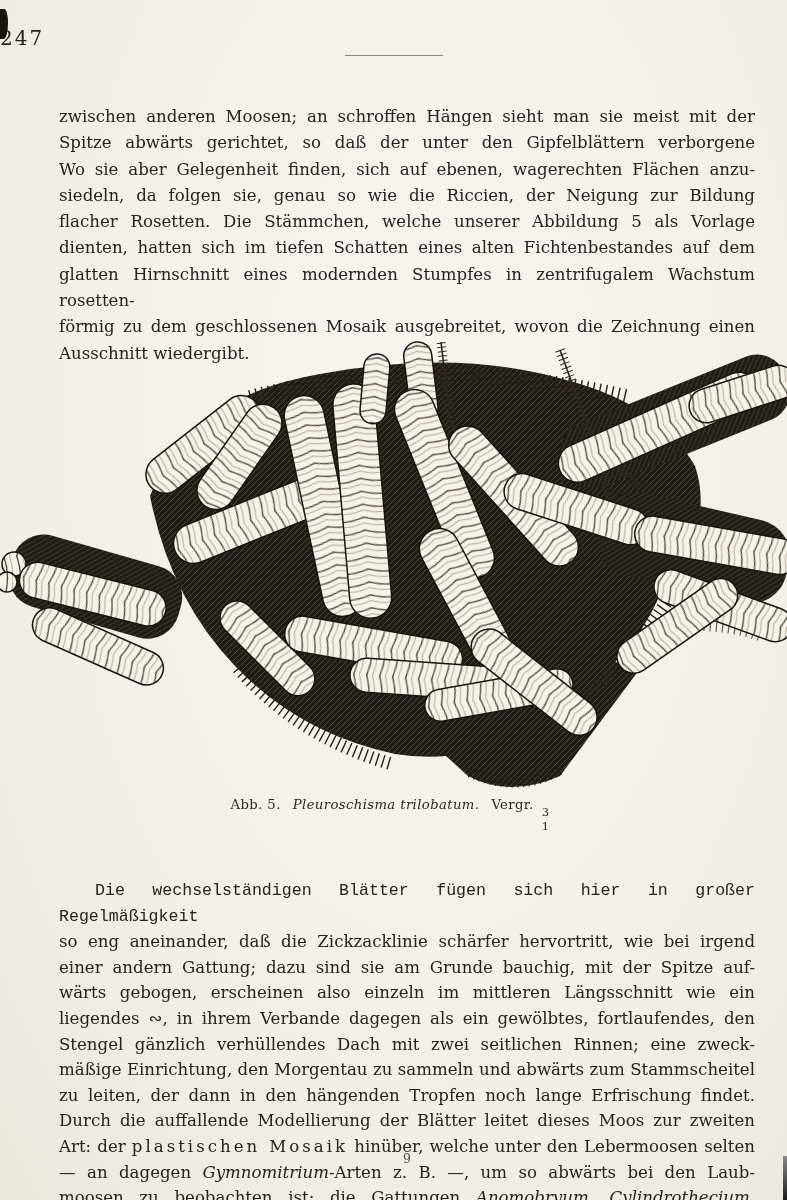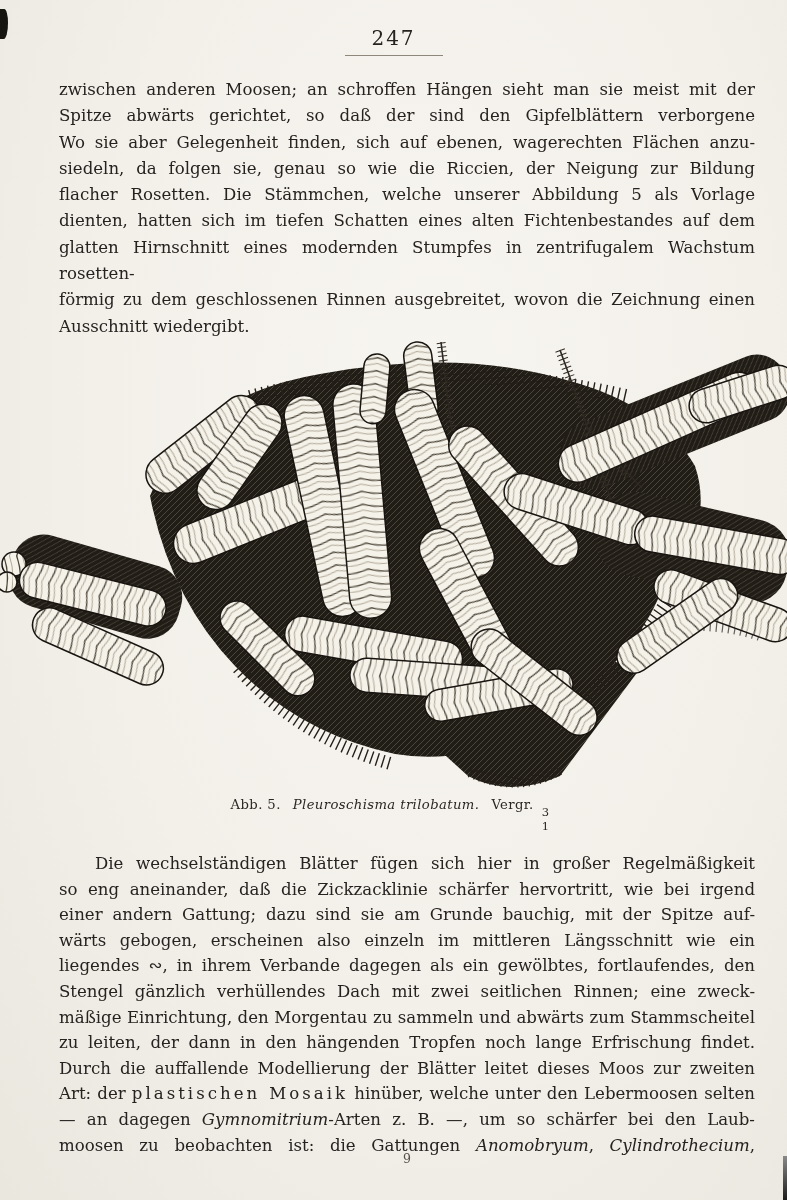--- a/index.html
+++ b/index.html
@@ -9,34 +9,34 @@
     font-family:"DejaVu Serif","Liberation Serif",serif;
     color:#262220;
     overflow:hidden;
   }
   .page{
     position:relative;width:787px;height:1200px;
     background:
       radial-gradient(ellipse at 55% 35%, #f7f5f0 0%, #f3f0ea 55%, #eae7df 100%);
   }
   
-  .pagenum-wrap{position:absolute;top:26px;left:0;right:0;text-align:center;}
+  .pagenum-wrap{position:absolute;top:26px;left:0;right:0;text-align:left;}
   .pagenum{font-size:20px;letter-spacing:2px;color:#26221e;}
   .pagenum-rule{width:98px;height:1px;background:#8d877c;margin:5px auto 0;}
   
-  .para{position:absolute;left:59px;width:696px;}
+  .para{position:absolute;left:59px;width:696px;margin-top:27px;}
   #para1{top:77px;font-size:16.6px;line-height:26.3px;}
   #para2{top:851px;font-size:16.6px;line-height:25.6px;}
   .line{
     text-align:justify;
     text-align-last:justify;
     -moz-text-align-last:justify;
   }
   #para1 .line:last-child{text-align-last:left;}
-  .indent .line:first-child{text-indent:36px;}
+  .indent .line:first-child{text-indent:36px;font-family:Liberation Mono, monospace;}
   .it{font-style:italic;}
   .sp{letter-spacing:3px;}
   .sym{font-family:"DejaVu Sans",sans-serif;}
   
   .figure-wrap{position:absolute;top:336px;left:0;width:787px;height:460px;}
   .shoot{fill:url(#scales);stroke:#181410;stroke-width:1.5;}
   .xh{fill:url(#xh);}
   .fringe{fill:none;stroke:#252019;}
   .stem{fill:none;stroke:#2b2620;stroke-width:1.6;}
   .feather{fill:none;stroke:#332d25;}
@@ -60,27 +60,27 @@
 
 <div class="page">
 
   <div class="pagenum-wrap">
     <div class="pagenum">247</div>
     <div class="pagenum-rule"></div>
   </div>
 
   <div class="para" id="para1">
       <div class="line"><span>zwischen anderen Moosen; an schroffen Hängen sieht man sie meist mit der</span></div>
-      <div class="line"><span>Spitze abwärts gerichtet, so daß der sind den Gipfelblättern verborgene</span></div>
+      <div class="line"><span>Spitze abwärts gerichtet, so daß der unter den Gipfelblättern verborgene</span></div>
       <div class="line"><span>Wo sie aber Gelegenheit finden, sich auf ebenen, wagerechten Flächen anzu-</span></div>
       <div class="line"><span>siedeln, da folgen sie, genau so wie die Riccien, der Neigung zur Bildung</span></div>
       <div class="line"><span>flacher Rosetten. Die Stämmchen, welche unserer Abbildung 5 als Vorlage</span></div>
       <div class="line"><span>dienten, hatten sich im tiefen Schatten eines alten Fichtenbestandes auf dem</span></div>
       <div class="line"><span>glatten Hirnschnitt eines modernden Stumpfes in zentrifugalem Wachstum rosetten-</span></div>
-      <div class="line"><span>förmig zu dem geschlossenen Rinnen ausgebreitet, wovon die Zeichnung einen</span></div>
+      <div class="line"><span>förmig zu dem geschlossenen Mosaik ausgebreitet, wovon die Zeichnung einen</span></div>
       <div class="line"><span>Ausschnitt wiedergibt.</span></div>
     </div>
 
   <div class="figure-wrap">
     <svg width="787" height="460" viewBox="0 0 787 460" xmlns="http://www.w3.org/2000/svg">
       <defs>
         <pattern id="xh" width="6" height="6" patternUnits="userSpaceOnUse">
           <rect width="6" height="6" fill="#201c16"></rect>
           <path d="M0,6 L6,0 M-1,1 L1,-1 M5,7 L7,5" stroke="#5e574a" stroke-width="0.7"></path>
         </pattern>
@@ -201,21 +201,21 @@
       <div class="line"><span>Die wechselständigen Blätter fügen sich hier in großer Regelmäßigkeit</span></div>
       <div class="line"><span>so eng aneinander, daß die Zickzacklinie schärfer hervortritt, wie bei irgend</span></div>
       <div class="line"><span>einer andern Gattung; dazu sind sie am Grunde bauchig, mit der Spitze auf-</span></div>
       <div class="line"><span>wärts gebogen, erscheinen also einzeln im mittleren Längsschnitt wie ein</span></div>
       <div class="line"><span>liegendes </span><span class="sym">∾</span><span>, in ihrem Verbande dagegen als ein gewölbtes, fortlaufendes, den</span></div>
       <div class="line"><span>Stengel gänzlich verhüllendes Dach mit zwei seitlichen Rinnen; eine zweck-</span></div>
       <div class="line"><span>mäßige Einrichtung, den Morgentau zu sammeln und abwärts zum Stammscheitel</span></div>
       <div class="line"><span>zu leiten, der dann in den hängenden Tropfen noch lange Erfrischung findet.</span></div>
       <div class="line"><span>Durch die auffallende Modellierung der Blätter leitet dieses Moos zur zweiten</span></div>
       <div class="line"><span>Art: der </span><span class="sp">plastischen Mosaik</span><span> hinüber, welche unter den Lebermoosen selten</span></div>
-      <div class="line"><span>— an dagegen </span><span class="it">Gymnomitrium</span><span>-Arten z. B. —, um so schärfer bei den Laub-</span></div>
+      <div class="line"><span>— an dagegen </span><span class="it">Gymnomitrium</span><span>-Arten z. B. —, um so abwärts bei den Laub-</span></div>
       <div class="line"><span>moosen zu beobachten ist: die Gattungen </span><span class="it">Anomobryum</span><span>, </span><span class="it">Cylindrothecium</span><span>,</span></div>
     </div>
 
   <div class="sig">9</div>
 
   <div class="edge-left-blob"></div>
   <div class="edge-right-strip"></div>
 </div>
 
 </body></html>

